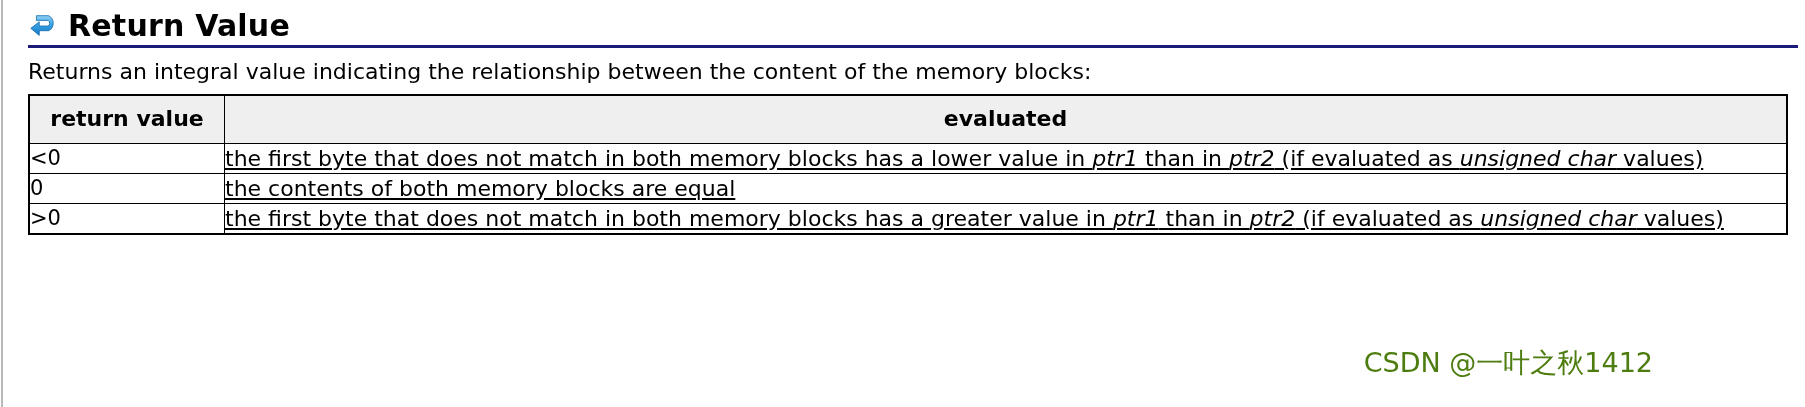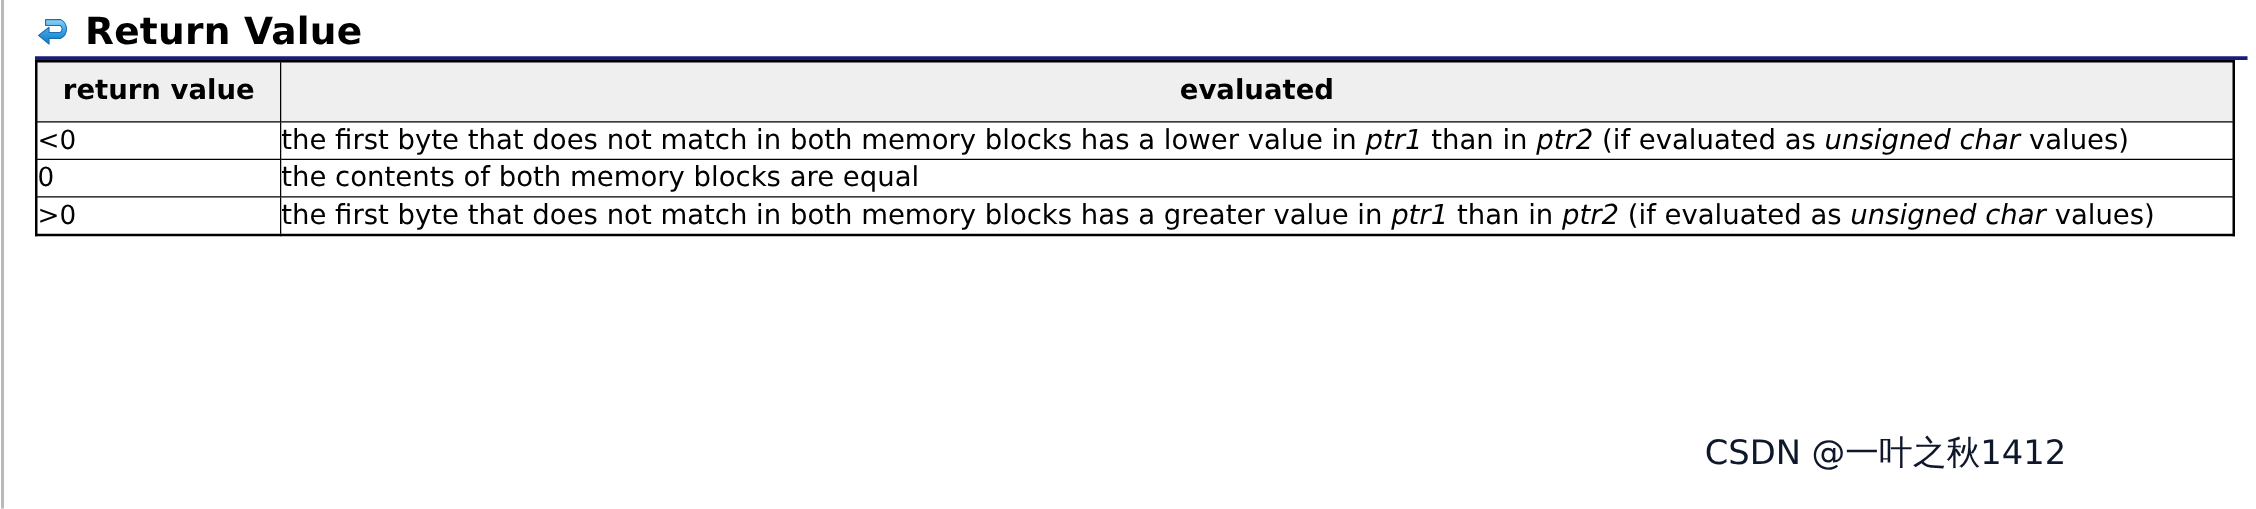--- a/index.html
+++ b/index.html
@@ -97,33 +97,34 @@
     font-size: 21px;
     line-height: 28px;
     padding: 4px 6px 6px 6px;
     vertical-align: bottom;
     white-space: nowrap;
   }
   td.cell-desc {
     font-size: 22px;
     line-height: 29px;
     padding: 4px 8px 6px 8px;
+    text-decoration: underline;
   }
   td.cell-desc i {
     font-style: italic;
   }
 
   
   .watermark {
     position: absolute;
     right: 152px;
     bottom: 28px;
     font-size: 27px;
     line-height: 32px;
-    color: #0f172a;
+    color: #4d7c0f;
     white-space: nowrap;
     pointer-events: none;
     user-select: none;
   }
 </style>
 </head>
 <body>
 
 <div class="page-gutter"></div>
 
@@ -138,20 +139,21 @@
             <stop offset="45%" stop-color="#3aa4e5"></stop>
             <stop offset="100%" stop-color="#1277c4"></stop>
           </linearGradient>
         </defs>
         <path d="M9 5 L22 5 A9 9 0 0 1 22 21 L12 21 L12 26 L3 18.5 L12 11.5 L12 16 L21.5 16 A3.6 3.6 0 0 0 21.5 10 L9 10 Z" fill="url(#blueGrad)" stroke="#1a6fae" stroke-width="0.9" stroke-linejoin="round"></path>
       </svg>
     </span>
     <span class="section-title">Return Value</span>
   </div>
 
+  <div class="intro">Returns an integral value indicating the relationship between the content of the memory blocks:</div>
 
   <table class="rv-table">
     <thead>
       <tr>
         <th class="col-return">return value</th>
         <th class="col-indicates">evaluated</th>
       </tr>
     </thead>
     <tbody>
         <tr>

